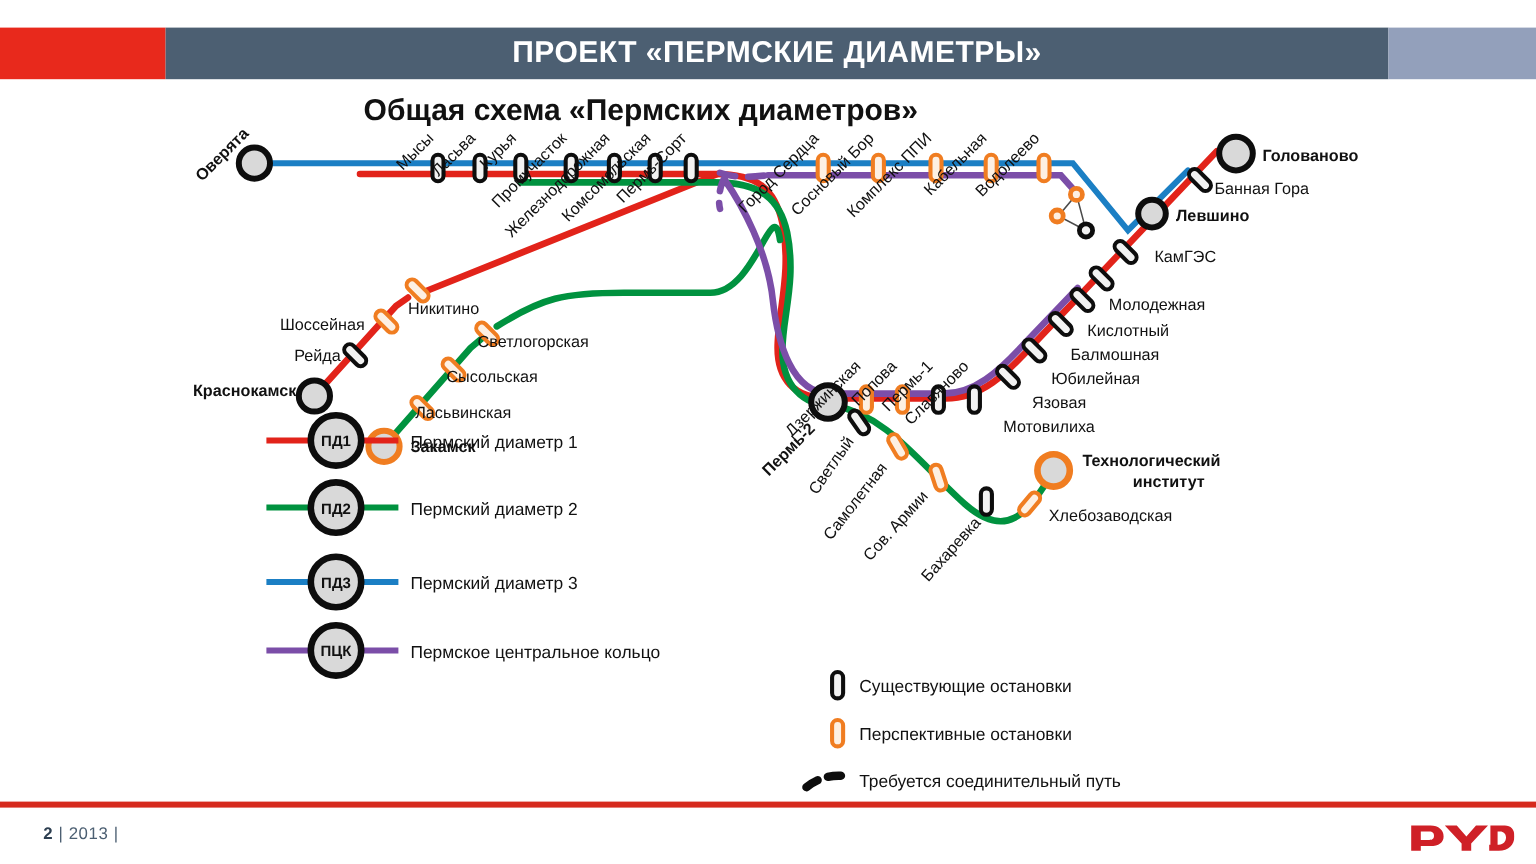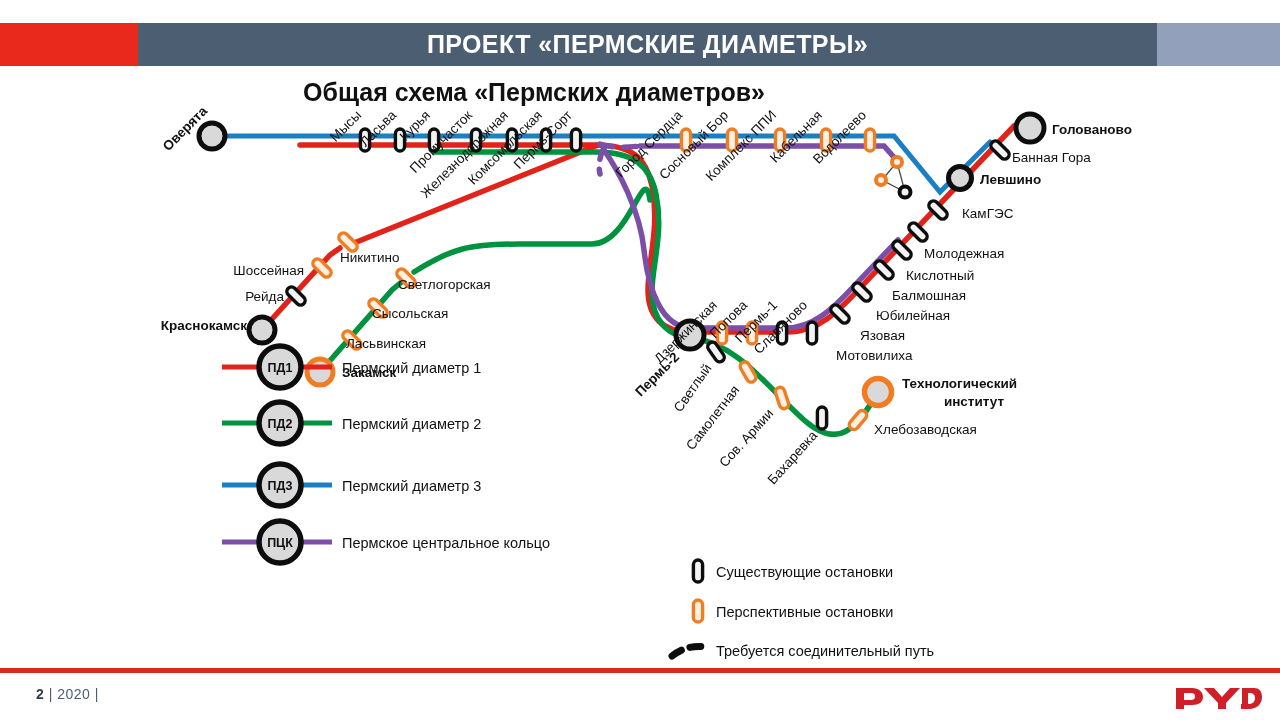--- a/index.html
+++ b/index.html
@@ -284,21 +284,21 @@
         <text class="legend-txt" x="716" y="556">Требуется соединительный путь</text>
       </g>
     </g>
 
   </svg>
 
   <div class="foot-rule"></div>
   <div class="foot-txt">
     <b>2</b>
     <span>|</span>
-    <span>2020</span>
+    <span>2013</span>
     <span>|</span>
   </div>
   <svg class="rzd" viewBox="0 0 92 30">
     <g fill="#cf2027">
       <path d="M6,8 L22,8 C29,8 33,12 33,17 C33,22 29,25 22,25 L14,25 L14,29 L6,29 Z
                M14,13 L14,20 L21,20 C24,20 25,18.5 25,16.5 C25,14.5 24,13 21,13 Z"></path>
       <path d="M34,8 L44,8 L52,17 L60,8 L70,8 L56,23 L56,29 L48,29 L48,23 Z"></path>
       <path d="M72,8 L84,8 C89,8 92,11 92,17 C92,24 87,29 79,29 L71,29 L71,24 L79,24
                C83,24 85,21 85,18 C85,15 83,13 80,13 L78,13 L78,29 L72,29 Z"></path>
     </g>

